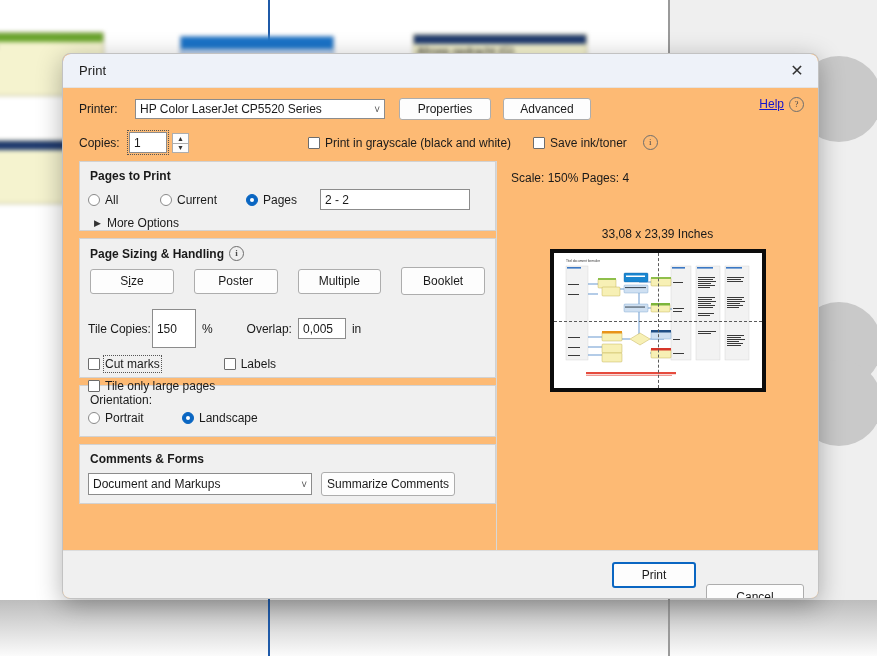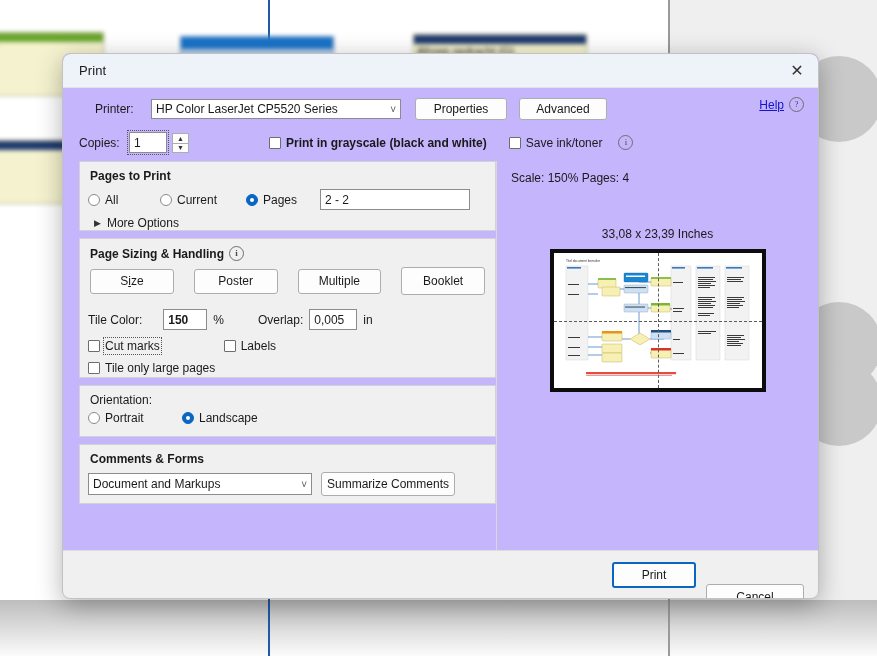--- a/index.html
+++ b/index.html
@@ -17,21 +17,21 @@
   .bg-node .tx{font-size:11px;color:#222;padding:1px 3px;white-space:nowrap;}
   .bg-vline{position:absolute;width:2px;background:#1f5aa8;}
   .bg-panelline{position:absolute;width:2px;background:#9a9a9a;}
   .bg-strip{position:absolute;left:0;right:0;background:linear-gradient(#bdbdbd,#fbfbfb);}
   .bg-circle{position:absolute;border-radius:50%;background:#c9c9c9;}
   .bg-rightpane{position:absolute;top:0;bottom:0;background:#efefef;}
 
   
   #dialog{
     position:absolute;left:62px;top:53px;width:755px;height:544px;
-    background:#c4b5fd;border:1px solid #c2c2c2;border-radius:8px;
+    background:#fdba74;border:1px solid #c2c2c2;border-radius:8px;
     box-shadow:0 6px 26px rgba(0,0,0,.30);overflow:hidden;
   }
   #titlebar{
     height:33px;background:#eef2f9;border-bottom:1px solid #e3e3e3;
     border-radius:8px 8px 0 0;display:flex;align-items:center;
   }
   #title{font-size:13px;color:#1a1a1a;padding-left:16px;letter-spacing:.1px;}
   #closebtn{
     margin-left:auto;width:42px;height:32px;display:flex;align-items:center;
     justify-content:center;color:#333;font-size:16px;line-height:1;cursor:pointer;
@@ -56,21 +56,21 @@
     font-size:12px;color:#1a1a1a;display:flex;align-items:center;justify-content:center;
     cursor:pointer;box-sizing:border-box;
   }
   .spin{display:flex;flex-direction:column;margin-left:5px;}
   .spin div{
     width:17px;height:10px;border:1px solid #adadad;background:#fdfdfd;
     display:flex;align-items:center;justify-content:center;font-size:7px;color:#333;
     box-sizing:border-box;cursor:pointer;
   }
   .spin div:first-child{border-bottom:none;}
-  .helpwrap{position:absolute;right:14px;top:9px;display:flex;align-items:center;gap:5px;margin-left:6px;}
+  .helpwrap{position:absolute;right:14px;top:9px;display:flex;align-items:flex-start;gap:5px;margin-left:6px;}
   .helplink{color:#1414cc;text-decoration:underline;font-size:12px;cursor:pointer;}
   .iconcirc{
     width:13px;height:13px;border-radius:50%;border:1px solid #6e6e6e;color:#4a4a4a;
     font-size:9px;display:flex;align-items:center;justify-content:center;line-height:1;
     font-family:"Liberation Serif", serif;
   }
 
   .chk{
     width:12px;height:12px;border:1px solid #6d6d6d;background:#fff;border-radius:1px;
     display:inline-block;box-sizing:border-box;cursor:pointer;flex:0 0 auto;
@@ -160,21 +160,21 @@
 
 <div id="dialog">
 
   <div id="titlebar">
     <div id="title">Print</div>
     <div id="closebtn">✕</div>
   </div>
 
   <div id="topzone">
     <div class="row" style="gap:6px;">
-      <div class="lbl" style="width:50px;margin-left:16px;">Printer:</div>
+      <div class="lbl" style="width:50px;">Printer:</div>
       <div class="combo" style="width:250px;">
         <span>HP Color LaserJet CP5520 Series</span>
         <span class="chev">˅</span>
       </div>
       <div class="btn" style="width:92px;margin-left:8px;">Properties</div>
       <div class="btn" style="width:88px;margin-left:6px;">Advanced</div>
     </div>
 
     <div class="helpwrap">
       <span class="helplink">Help</span>
@@ -182,21 +182,21 @@
     </div>
 
     <div class="row" style="margin-top:12px;">
       <div class="lbl" style="width:50px;">Copies:</div>
       <div class="txtfield focusdots" style="width:38px;height:21px;">1</div>
       <div class="spin">
         <div>▲</div>
         <div>▼</div>
       </div>
 
-      <div class="ckrow" style="margin-left:80px;font-weight:bold;">
+      <div class="ckrow" style="margin-left:119px;">
         <span class="chk"></span>
         <span class="lbl">Print in grayscale (black and white)</span>
       </div>
 
       <div class="ckrow" style="margin-left:22px;">
         <span class="chk"></span>
         <span class="lbl">Save ink/toner</span>
       </div>
       <span class="iconcirc" style="margin-left:16px;">i</span>
     </div>
@@ -235,22 +235,22 @@
           <span class="iconcirc">i</span>
         </div>
         <div class="row" style="padding:0 10px 0 10px;gap:20px;">
           <div class="btn" style="flex:1;height:25px;">S<span style="text-decoration:underline;">i</span>ze</div>
           <div class="btn" style="flex:1;height:25px;">Poster</div>
           <div class="btn" style="flex:1;height:25px;">Multiple</div>
           <div class="btn" style="flex:1;height:28px;">Booklet</div>
         </div>
 
         <div class="row" style="padding:14px 0 0 8px;">
-          <span class="lbl">Tile Color:</span>
-          <div class="txtfield" style="width:44px;height:21px;margin-left:21px;font-weight:bold;">150</div>
+          <span class="lbl">Tile Copies:</span>
+          <div class="txtfield" style="width:44px;height:39px;margin-left:1px;">150</div>
           <span class="lbl" style="margin-left:6px;">%</span>
           <span class="lbl" style="margin-left:34px;">Overlap:</span>
           <div class="txtfield" style="width:48px;height:21px;margin-left:6px;">0,005</div>
           <span class="lbl" style="margin-left:6px;">in</span>
         </div>
 
         <div class="row" style="padding:9px 0 0 8px;">
           <div class="ckrow">
             <span class="chk"></span>
             <span class="lbl focusdots">Cut marks</span>

